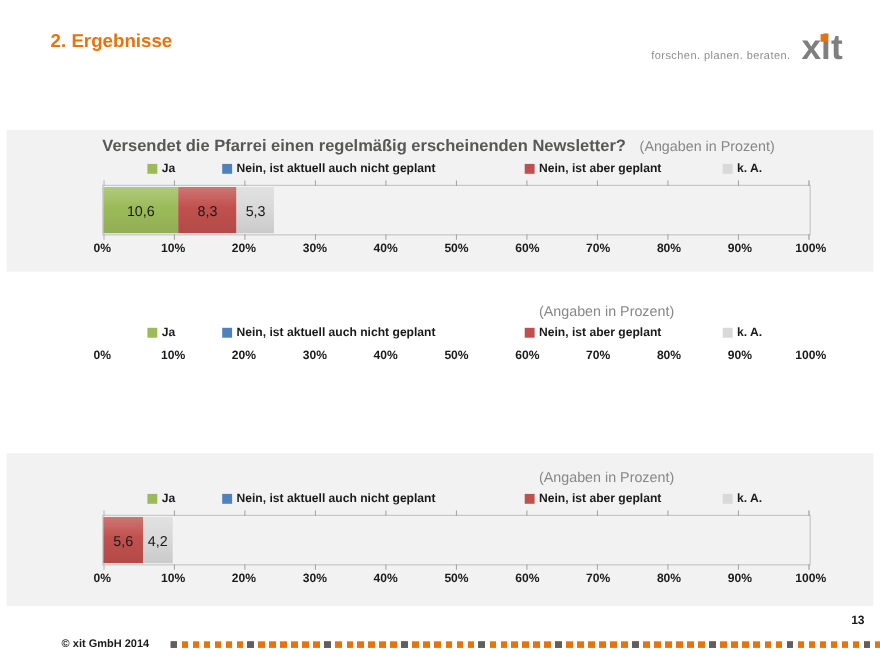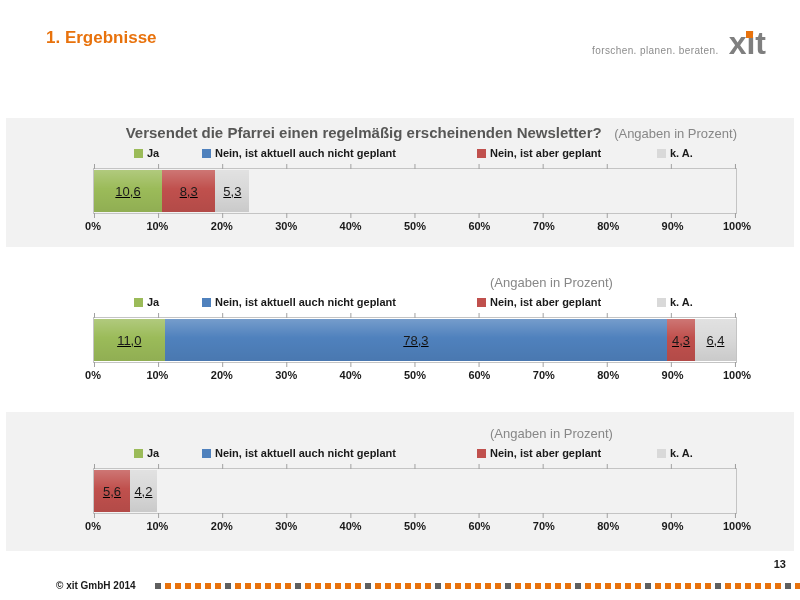--- a/index.html
+++ b/index.html
@@ -16,21 +16,21 @@
   .logo-block{ position:absolute; top:30px; right:34px; display:flex; align-items:baseline; }
   .tagline{ font-size:10px; color:#8c8c8c; margin-right:10px; letter-spacing:.4px; }
   .logo{ position:relative; font-size:32px; font-weight:bold; color:#7f7f7f; line-height:26px; }
   .logo .i-dot{ position:absolute; left:17px; top:1px; width:7px; height:7px; background:#E8720C; }
   .slide-subtitle{
     position:absolute; left:58px; top:84px;
     font-size:14px; font-weight:bold; color:#595959;
   }
   
   .chart-card{ position:absolute; left:6px; right:6px; }
-  .card-grey{ background:#F2F2F2;text-align:right; }
+  .card-grey{ background:#F2F2F2; }
   .c1{ top:118px; height:129px; }
   .c2{ top:247px; height:165px; }
   .c3{ top:412px; height:139px; }
   .chart-inner{ position:absolute; left:87px; width:644px; }
   .c1 .chart-inner{ top:6px; }
   .c2 .chart-inner{ top:26px; }
   .c3 .chart-inner{ top:12px; }
 
   .title-row{ position:relative; height:20px; white-space:nowrap; }
   .chart-title{ display:inline; margin:0; font-size:15px; font-weight:bold; color:#575756; }
@@ -40,41 +40,41 @@
   .legend{ position:relative; height:16px; margin-top:2px; font-size:11px; font-weight:bold; color:#1a1a1a; }
   .leg-item{ position:absolute; top:1px; display:flex; align-items:center; white-space:nowrap; }
   .leg-item .sw{ width:9px; height:9px; margin-right:4px; display:inline-block; }
   .leg-0{ left:41px; } .leg-1{ left:109px; } .leg-2{ left:384px; } .leg-3{ left:564px; }
 
   .plot{ position:relative; height:44px; margin-top:6px; border:1px solid #C4C4C4; background:transparent; }
   .ticks{ position:absolute; left:0; right:0; height:5px;
           background-image:linear-gradient(to right,#A0A0A0 1px,transparent 1px);
           background-size:10% 100%; border-right:1px solid #A0A0A0; }
   .ticks.top{ top:-5px; } .ticks.bot{ bottom:-5px; }
-  .bar{ position:absolute; top:1px; bottom:1px; left:0; right:0; display:flex;text-decoration:underline; }
+  .bar{ position:absolute; top:1px; bottom:1px; left:0; right:0; display:flex; }
   .seg{ display:flex; align-items:center; justify-content:center;
         font-size:13px; color:#1a1a1a; overflow:hidden;
         background-image:linear-gradient(to bottom,rgba(255,255,255,.22),rgba(255,255,255,0) 45%,rgba(0,0,0,.07)); }
   .axis{ position:relative; height:14px; margin-top:6px; font-size:11px; font-weight:bold; color:#1a1a1a; }
   .axis span{ position:absolute; transform:translateX(-50%); white-space:nowrap; }
 
   
   .copyright{ position:absolute; left:8px; top:580px; font-size:10px; font-weight:bold; color:#1a1a1a;margin-left:48px; }
   .page-number{ position:absolute; right:14px; top:558px; font-size:11px; font-weight:bold; color:#1a1a1a; }
   .dash-line{ position:absolute; left:155px; right:0; top:583px; height:6px;
     background-image:
       repeating-linear-gradient(90deg,#5f5f5f 0 6px,transparent 6px 70px),
       repeating-linear-gradient(90deg,#E8720C 0 6px,transparent 6px 10px); }
 </style>
 </head>
 <body>
 
 <div class="slide">
 
-  <div class="section-title">1. Ergebnisse</div>
+  <div class="section-title">2. Ergebnisse</div>
   <div class="logo-block">
     <span class="tagline">forschen. planen. beraten.</span>
     <span class="logo"><span>xit</span><span class="i-dot"></span></span>
   </div>
 
   <section class="chart-card card-grey c1">
     <div class="chart-inner">
       <div class="title-row">
         <h3 class="chart-title">Versendet die Pfarrei einen regelmäßig erscheinenden Newsletter?</h3>
         <span class="angaben">(Angaben in Prozent)</span>
@@ -144,38 +144,20 @@
           </span>
         <span class="leg-item leg-2">
             <i class="sw" style="background-color: rgb(192, 80, 77);"></i>
             <span>Nein, ist aber geplant</span>
           </span>
         <span class="leg-item leg-3">
             <i class="sw" style="background-color: rgb(217, 217, 217);"></i>
             <span>k. A.</span>
           </span>
       </div>
-      <div class="plot">
-        <div class="ticks top"></div>
-        <div class="bar">
-          <div class="seg" style="background-color: rgb(155, 187, 89); width: 11%;">
-              <span>11,0</span>
-            </div>
-          <div class="seg" style="background-color: rgb(79, 129, 189); width: 78.3%;">
-              <span>78,3</span>
-            </div>
-          <div class="seg" style="background-color: rgb(192, 80, 77); width: 4.3%;">
-              <span>4,3</span>
-            </div>
-          <div class="seg" style="background-color: rgb(217, 217, 217); width: 6.4%;">
-              <span>6,4</span>
-            </div>
-        </div>
-        <div class="ticks bot"></div>
-      </div>
       <div class="axis">
         <span style="left:0%">0%</span>
         <span style="left:10%">10%</span>
         <span style="left:20%">20%</span>
         <span style="left:30%">30%</span>
         <span style="left:40%">40%</span>
         <span style="left:50%">50%</span>
         <span style="left:60%">60%</span>
         <span style="left:70%">70%</span>
         <span style="left:80%">80%</span>

